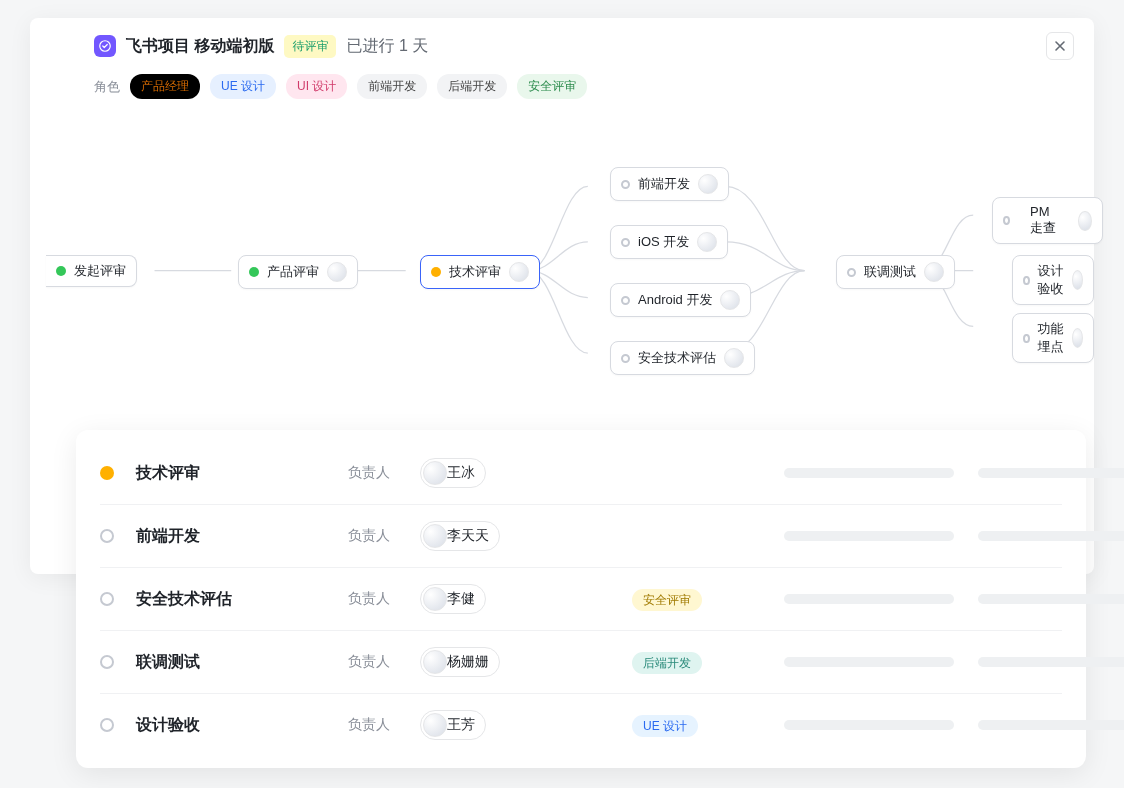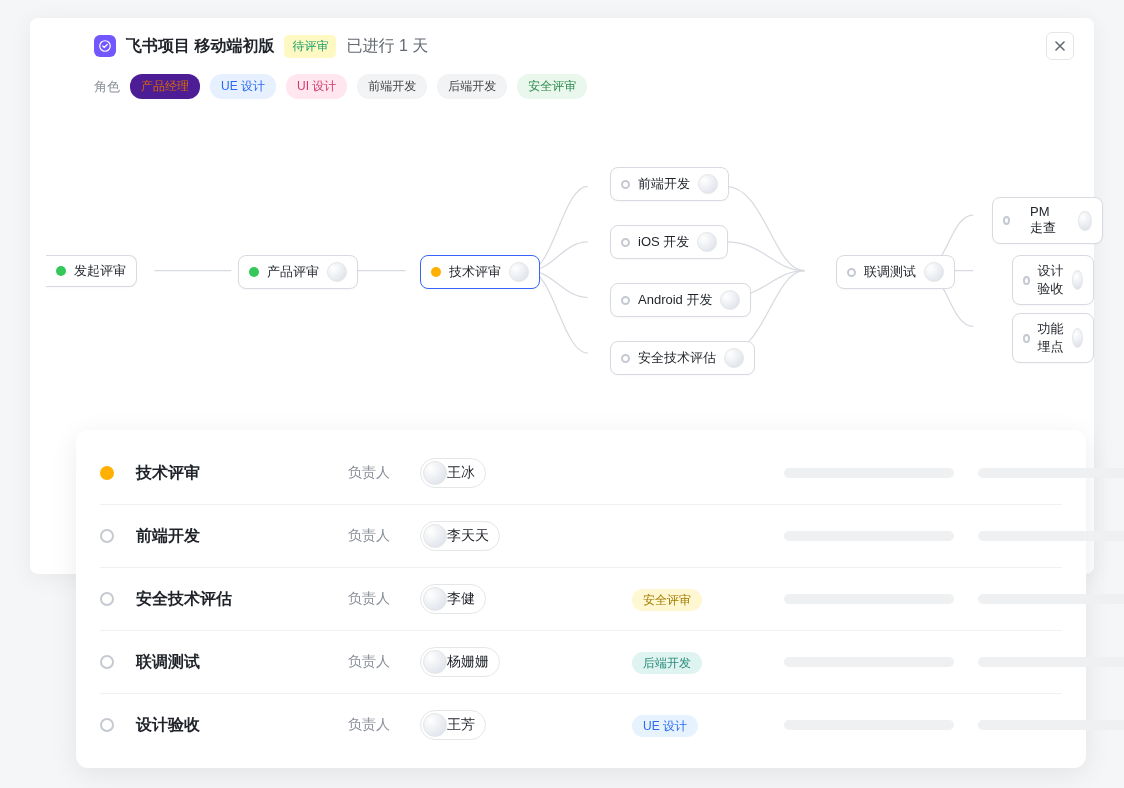--- a/index.html
+++ b/index.html
@@ -51,21 +51,21 @@
   .roles-row {
     display:flex; align-items:center; gap:10px;
     padding: 4px 20px 14px 20px;
     font-size: 13px;
   }
   .roles-label { color:#8a8f99; font-size:13px; }
   .chip {
     font-size:12px; padding:3px 10px; border-radius:12px;
     border:1px solid transparent;
   }
-  .chip.orange { background:#4c1d95; color:#d66a00; }
+  .chip.orange { background:#000000; color:#d66a00; }
   .chip.blue   { background:#e6f0ff; color:#2a6af0; }
   .chip.pink   { background:#ffe6ef; color:#d13a6a; }
   .chip.grey   { background:#f2f3f5; color:#444; }
   .chip.green  { background:#e9f7ec; color:#2a8a4b; }
   .chip.yellow { background:#fff7d1; color:#a07a00; }
   .chip.teal   { background:#dff4f0; color:#2a8a7a; }
   .chip.bluel  { background:#e6f3ff; color:#2a6af0; }
 
   
   .canvas {

